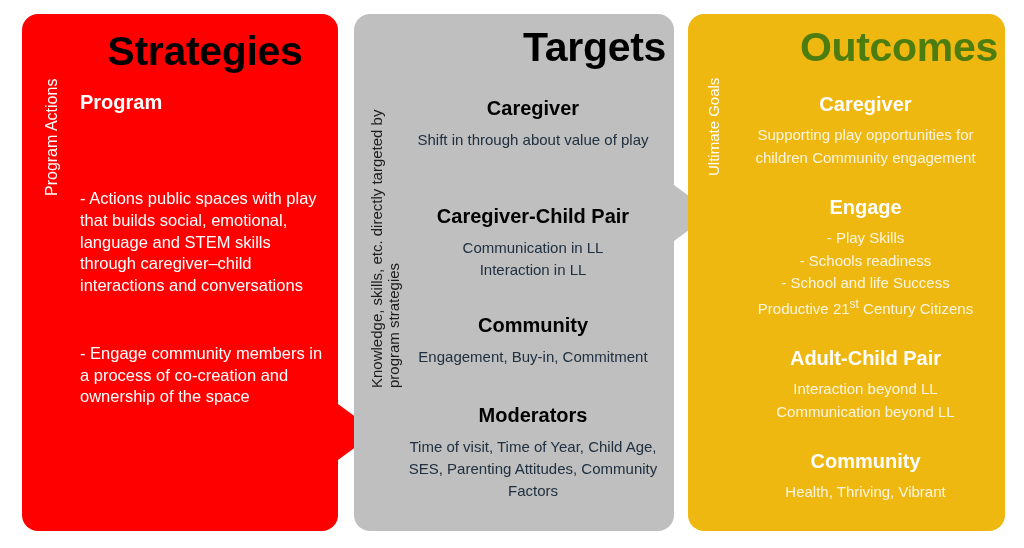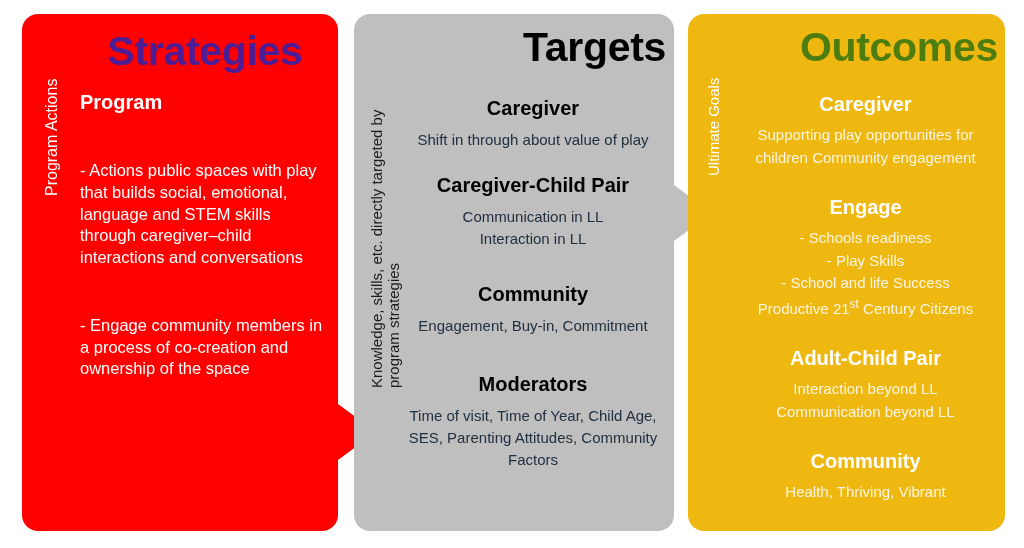--- a/index.html
+++ b/index.html
@@ -126,42 +126,42 @@
   }
 
   
   .col-title {
     font-weight: bold;
     text-align: right;
     letter-spacing: -0.3px;
   }
   .title-strategies {
     font-size: 41px;
-    color: #4c1d95;
+    color: #000000;
     margin: 0 0 16px 0;
     text-align: center;
   }
   .title-targets {
     font-size: 41px;
     color: #000000;
     margin: 0 0 26px 0;
   }
   .title-outcomes {
     font-size: 41px;
     color: #4d7c0f;
     margin: 0 0 22px 0;
   }
 
   
   .strat-subhead {
     font-size: 20px;
     font-weight: bold;
     color: #ffffff;
     text-align: left;
-    margin: 0 0 46px 0;
+    margin: 0 0 74px 0;
   }
   .strat-para {
     font-size: 16.5px;
     color: #ffffff;
     line-height: 1.32;
     text-align: left;
     margin: 0 0 46px 0;
   }
 
   
@@ -222,21 +222,21 @@
   </div>
 
   <div class="col-body body-targets">
     <div class="col-title title-targets">Targets</div>
 
     <div class="tgt-group">
       <div class="tgt-head">Caregiver</div>
       <div class="tgt-line">Shift in through about value of play</div>
     </div>
 
-    <div class="tgt-group" style="margin-top:23px;text-align:center;">
+    <div class="tgt-group" style="margin-top:54px;text-align:center;">
       <div class="tgt-head">Caregiver-Child Pair</div>
       <div class="tgt-line">Communication in LL</div>
       <div class="tgt-line">Interaction in LL</div>
     </div>
 
     <div class="tgt-group" style="margin-top:34px;">
       <div class="tgt-head">Community</div>
       <div class="tgt-line">Engagement, Buy-in, Commitment</div>
     </div>
 
@@ -255,22 +255,22 @@
   <div class="col-body body-outcomes">
     <div class="col-title title-outcomes">Outcomes</div>
 
     <div class="out-group">
       <div class="out-head">Caregiver</div>
       <div class="out-line">Supporting play opportunities for children Community engagement</div>
     </div>
 
     <div class="out-group" style="margin-top:27px;">
       <div class="out-head">Engage</div>
+      <div class="out-line">- Play Skills</div>
       <div class="out-line">- Schools readiness</div>
-      <div class="out-line">- Play Skills</div>
       <div class="out-line">- School and life Success</div>
       <div class="out-line"><span>Productive 21</span><sup>st</sup><span> Century Citizens</span></div>
     </div>
 
     <div class="out-group" style="margin-top:27px;">
       <div class="out-head">Adult-Child Pair</div>
       <div class="out-line">Interaction beyond LL</div>
       <div class="out-line">Communication beyond LL</div>
     </div>
 

